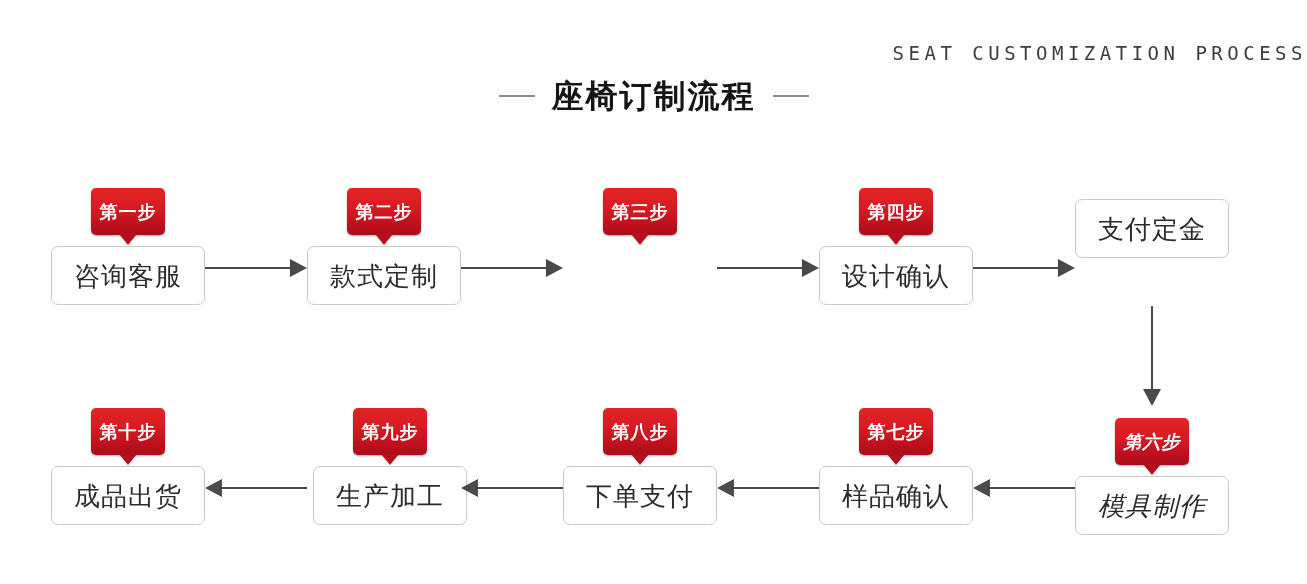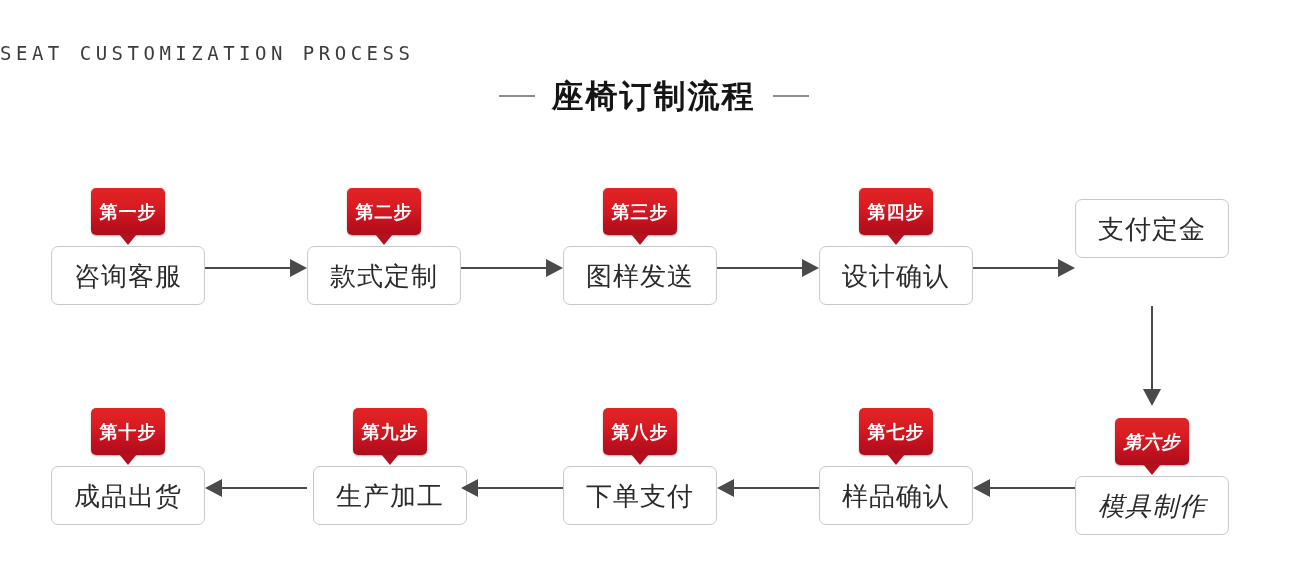--- a/index.html
+++ b/index.html
@@ -15,21 +15,21 @@
     font-family: "Liberation Sans", "DejaVu Sans", sans-serif;
     -webkit-font-smoothing: antialiased;
   }
 
   
   .header {
     position: absolute;
     left: 0;
     top: 44px;
     width: 1307px;
-    text-align: left;
+    text-align: right;
   }
   .eyebrow {
     font-family: "DejaVu Sans Mono", "Liberation Mono", monospace;
     font-size: 19px;
     letter-spacing: 4.5px;
     color: #3c3c3c;
     font-weight: 400;
     line-height: 1;
     white-space: nowrap;
   }
@@ -192,23 +192,20 @@
     </div>
     <div class="node-box">
       <span class="node-box-text">款式定制</span>
     </div>
   </div>
 
   <div class="node" style="left:563px; top:188px;">
     <div class="node-badge">
       <span class="node-badge-text">第三步</span>
     </div>
-    <div class="node-box">
-      <span class="node-box-text">图样发送</span>
-    </div>
   </div>
 
   <div class="node" style="left:819px; top:188px;">
     <div class="node-badge">
       <span class="node-badge-text">第四步</span>
     </div>
     <div class="node-box">
       <span class="node-box-text">设计确认</span>
     </div>
   </div>

